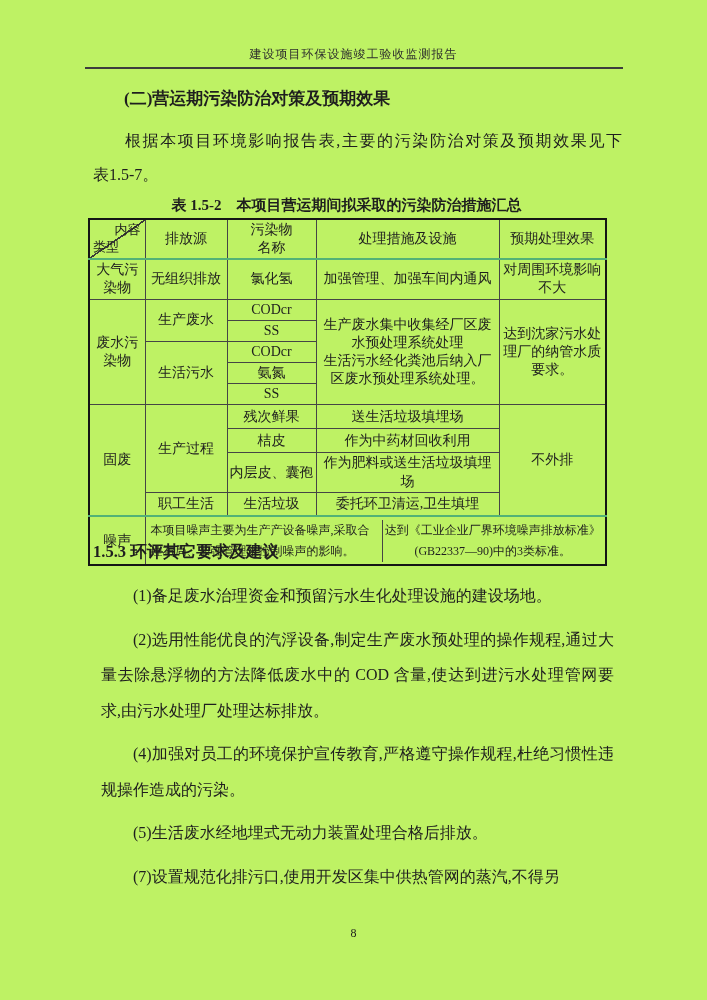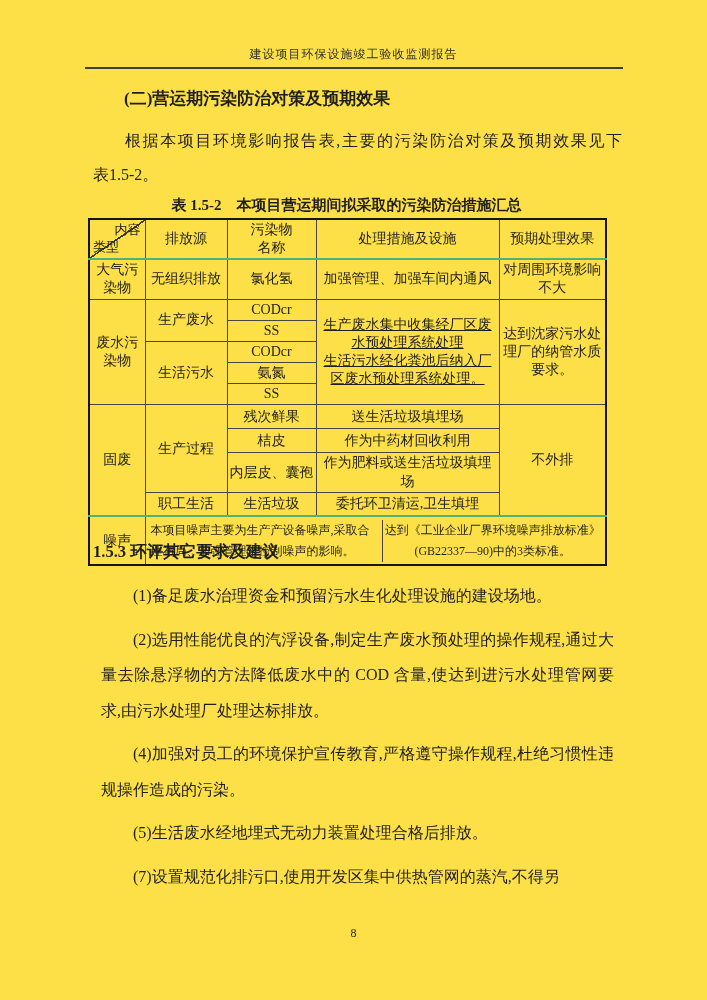--- a/index.html
+++ b/index.html
@@ -1,18 +1,18 @@
 <!DOCTYPE html>
 <html><head>
 <meta charset="utf-8">
 <style>
   html,body{margin:0;padding:0;background:#e8e8e8;}
   .page{
     position:relative;width:707px;height:1000px;margin:0 auto;
-    background:#fde047;color:#1e1e1e;
+    background:#bef264;color:#1e1e1e;
     font-family:"Liberation Serif","DejaVu Serif",serif;
     overflow:hidden;
   }
   
   .hdr-title{position:absolute;top:46px;left:0;width:707px;text-align:center;
     font-size:12px;letter-spacing:1px;color:#2d2d2d;}
   .hdr-rule{position:absolute;top:67px;left:85px;width:538px;height:2px;background:#3d3d3d;}
   
   .sec-title{position:absolute;top:87px;left:124px;font-size:17px;font-weight:700;}
   .intro{position:absolute;top:124px;left:93px;width:529px;font-size:16px;line-height:34px;}
@@ -35,21 +35,21 @@
   tr.headrow td{border-bottom:2px solid #52b276;}
   tr.noiserow td{border-top:2px solid #52b276;}
   
   td.corner{position:relative;padding:0;
     background:linear-gradient(to bottom right,
       transparent calc(50% - 0.8px), #3a3a3a calc(50% - 0.8px),
       #3a3a3a calc(50% + 0.8px), transparent calc(50% + 0.8px));}
   .corner-top{position:absolute;top:2px;right:4px;font-size:13px;}
   .corner-bot{position:absolute;bottom:2px;left:3px;font-size:13px;}
   .two-line span{display:block;line-height:18px;}
-  td.wwmeasure{font-size:13px;text-align:left;padding:0 4px;line-height:22px;text-decoration:underline;}
+  td.wwmeasure{font-size:13px;text-align:left;padding:0 4px;line-height:22px;}
   td.wweffect{font-size:14px;line-height:22px;}
   td.sdcell{font-size:13px;}
   
   td.noisewrap{padding:0;}
   .noise-flex{display:flex;width:100%;height:100%;align-items:stretch;}
   .noise-measure{width:234px;border-right:1px solid #454545;display:flex;align-items:center;justify-content:center;}
   .noise-measure div{font-size:12px;text-align:left;padding:0 3px;line-height:21px;}
   .noise-effect{flex:1;display:flex;align-items:flex-start;justify-content:center;}
   .noise-effect div span{display:block;font-size:12px;line-height:21px;text-align:center;}
 </style>
@@ -58,21 +58,21 @@
 
 <div class="page">
 
   <div class="hdr-title">建设项目环保设施竣工验收监测报告</div>
   <div class="hdr-rule"></div>
 
   <div class="sec-title">(二)营运期污染防治对策及预期效果</div>
 
   <div class="intro">
     <div class="l1">根据本项目环境影响报告表,主要的污染防治对策及预期效果见下</div>
-    <div class="l2">表1.5-2。</div>
+    <div class="l2">表1.5-7。</div>
   </div>
 
   <div class="tbl-caption">表 1.5-2　本项目营运期间拟采取的污染防治措施汇总</div>
 
   <div class="tblwrap">
     <table class="pt">
       <colgroup>
         <col style="width:56px">
           <col style="width:82px">
           <col style="width:89px">

